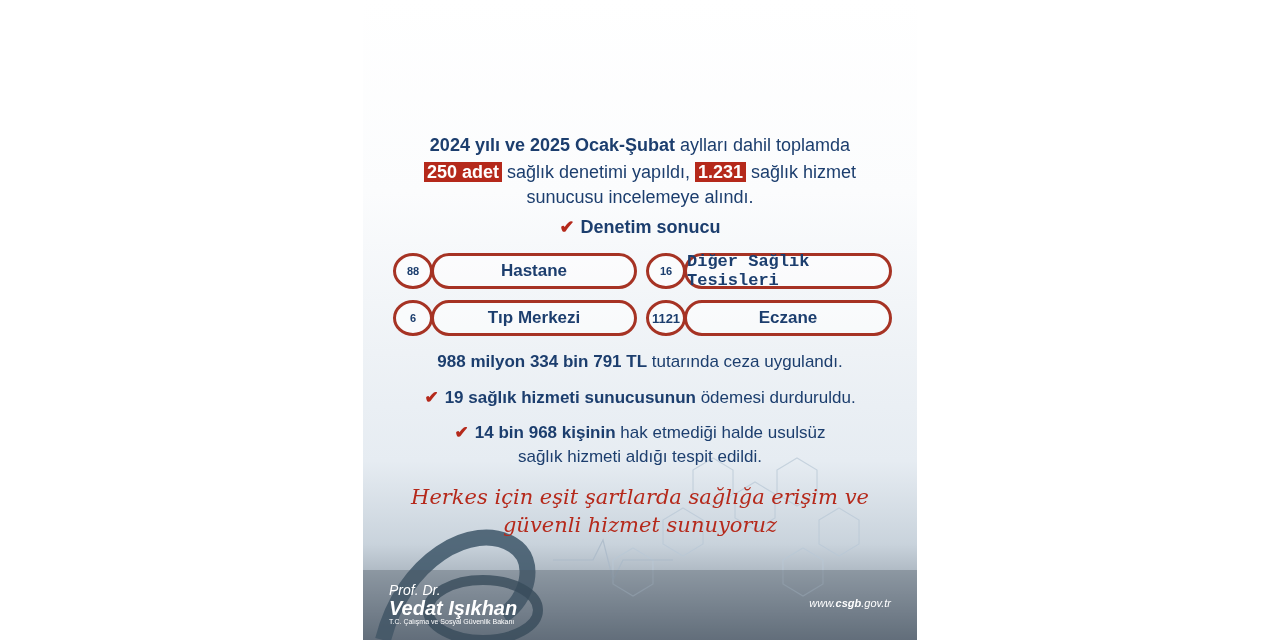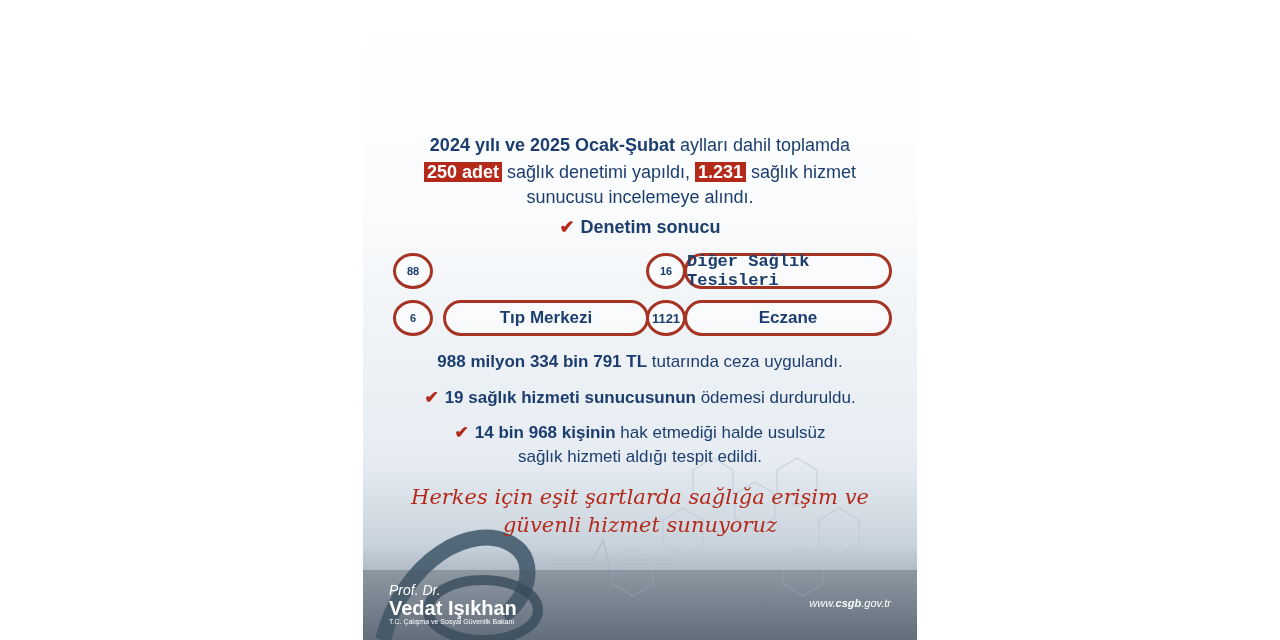--- a/index.html
+++ b/index.html
@@ -14,21 +14,21 @@
   .sub-head { position:absolute; left:0; width:554px; top:216px; text-align:center; color:#1c3e6e; font-weight:bold; font-size:18px; }
   .check { color:#b5291b; font-weight:bold; margin-right:6px; }
   .pill { position:absolute; height:36px; }
   .pill .circle { position:absolute; left:0; top:0; width:40px; height:36px; border:3px solid #a63324; border-radius:50%; box-sizing:border-box; display:flex; align-items:center; justify-content:center; color:#1c3e6e; font-weight:bold; font-size:11px; background:rgba(255,255,255,0.6); }
   .pill .label { position:absolute; left:38px; top:0; height:36px; border:3px solid #a63324; border-radius:18px; box-sizing:border-box; display:flex; align-items:center; justify-content:center; color:#1c3e6e; font-weight:bold; font-size:17px; background:rgba(255,255,255,0.55); }
   .line { position:absolute; left:0; width:554px; text-align:center; color:#1c3e6e; font-size:17px; line-height:24px; }
   .line b { font-weight:bold; }
   .slogan { position:absolute; left:0; width:554px; top:483px; text-align:center; color:#b5291b; font-family:"DejaVu Serif", serif; font-style:italic; font-size:21px; line-height:28px; }
   .footer-name { position:absolute; left:26px; top:582px; color:#fff; }
   .footer-name .pre { font-size:14px; font-style:italic; }
-  .footer-name .name { font-size:20px; font-weight:bold; line-height:20px; }
+  .footer-name .name { font-size:20px; font-weight:bold; font-style:italic; line-height:20px; }
   .footer-name .role { font-size:7px; }
   .footer-url { position:absolute; right:26px; top:597px; color:#fff; font-size:11px; font-style:italic; }
 </style>
 </head>
 <body>
 
 <div class="poster">
   <svg class="bg-deco" viewBox="0 0 554 640">
     <g fill="none" stroke="#b9c8d6" stroke-width="1.2" opacity="0.7">
       <polygon points="330,470 350,458 370,470 370,494 350,506 330,494"></polygon>
@@ -50,28 +50,29 @@
     <div><b>2024 yılı ve 2025 Ocak-Şubat</b><span> aylları dahil toplamda</span></div>
     <div style="margin-top:2px;"><span class="hl">250 adet</span><span> sağlık denetimi yapıldı, </span><span class="hl">1.231</span><span> sağlık hizmet</span></div>
     <div>sunucusu incelemeye alındı.</div>
   </div>
 
   <div class="sub-head">
     <span class="check">✔</span><span>Denetim sonucu</span>
   </div>
 
   <div class="pill" style="left:30px; top:253px; width:244px;">
+    <div class="label" style="width:206px;">Hastane</div>
     <div class="circle">88</div>
   </div>
   <div class="pill" style="left:283px; top:253px; width:246px;">
     <div class="label" style="width:208px;font-family:Liberation Mono, monospace;">Diğer Sağlık Tesisleri</div>
     <div class="circle">16</div>
   </div>
   <div class="pill" style="left:30px; top:300px; width:244px;">
-    <div class="label" style="width:206px;margin-left:12px;">Tıp Merkezi</div>
+    <div class="label" style="width:206px;">Tıp Merkezi</div>
     <div class="circle">6</div>
   </div>
   <div class="pill" style="left:283px; top:300px; width:246px;">
     <div class="label" style="width:208px;">Eczane</div>
     <div class="circle" style="font-size:13px;">1121</div>
   </div>
 
   <div class="line" style="top:350px;">
     <b>988 milyon 334 bin 791 TL</b><span> tutarında ceza uygulandı.</span>
   </div>

